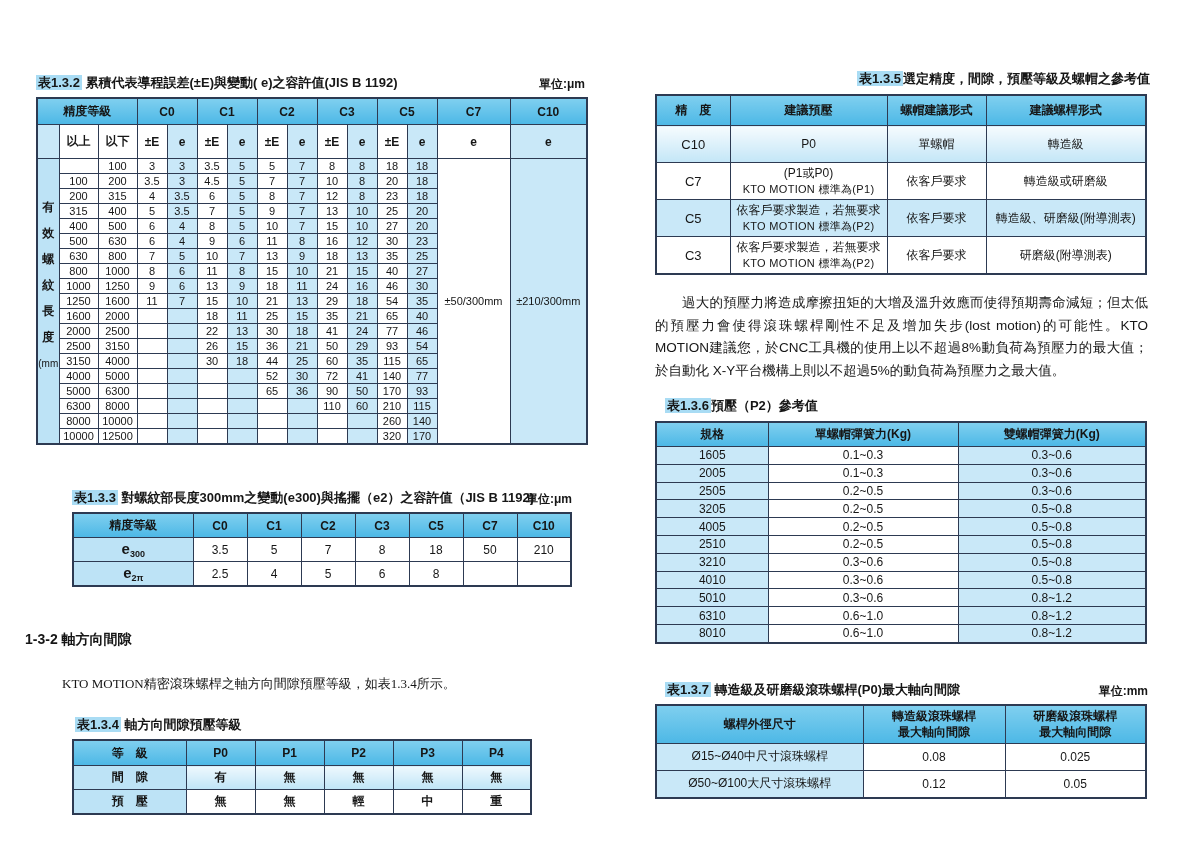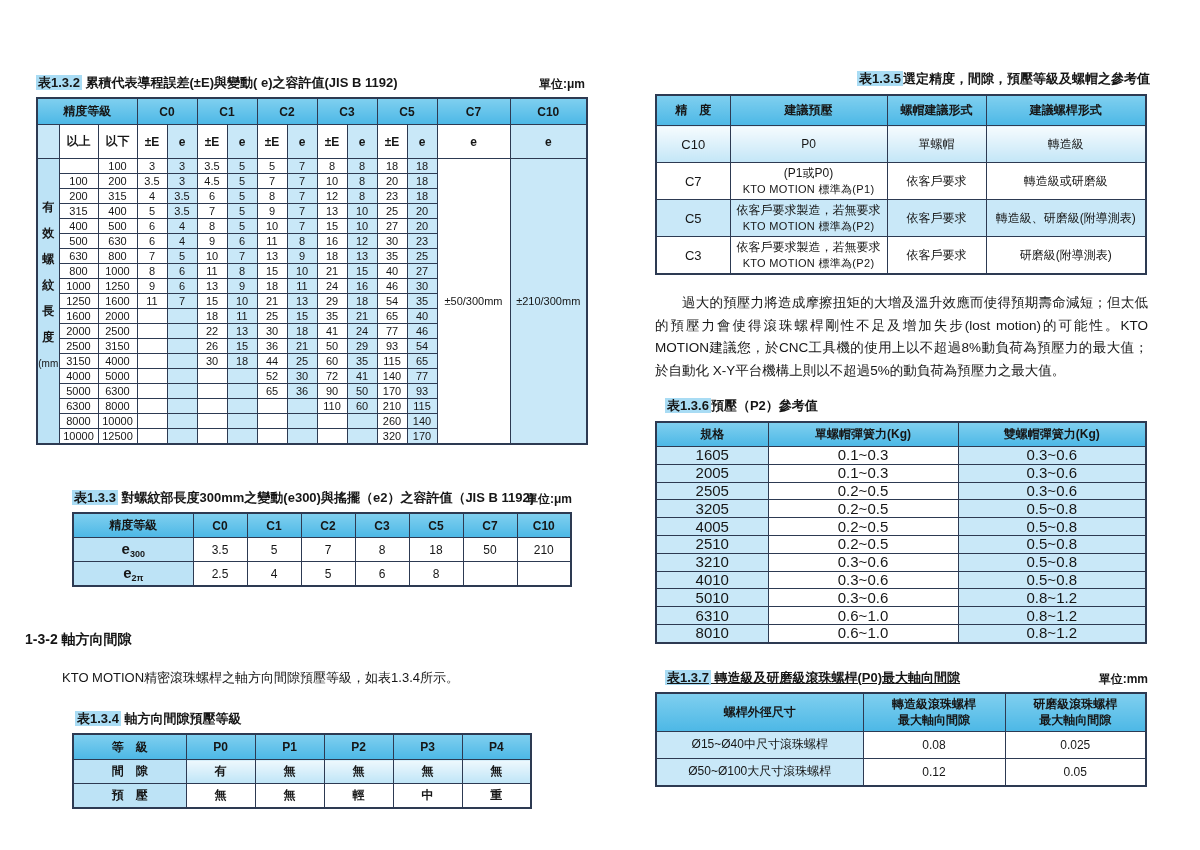--- a/index.html
+++ b/index.html
@@ -67,21 +67,21 @@
   
   .para{font-size:13.5px;line-height:22.5px;text-align:justify;
         text-indent:2em;width:493px;}
 
   #t135 th.hdr{height:29px;}
   #t135 tbody td{height:36px;font-size:12px;white-space:normal;}
   #t135 td .ln2{font-size:11px;letter-spacing:.3px;}
   #t135 td.idc{font-size:13px;}
 
   #t136 th.hdr{height:23px;}
-  #t136 tbody td{height:16.8px;font-size:15px;line-height:16px;}
+  #t136 tbody td{height:16.8px;font-size:12px;line-height:16px;}
 
   #t137 th.hdr{height:37px;line-height:16px;}
   #t137 tbody td{height:26px;font-size:12px;}
 </style>
 </head>
 <body>
 
 <div id="leftcol" class="col">
   <div class="ttl" style="margin:66px 15px 0 11px;">
     <span class="tag">表1.3.2</span><span> 累積代表導程誤差(±E)與變動( e)之容許值(JIS B 1192)</span>
@@ -462,21 +462,21 @@
           <td class="cw">5</td>
           <td class="cw">6</td>
           <td class="cw">8</td>
           <td class="cw"></td>
           <td class="cw"></td>
         </tr>
       </tbody>
     </table>
 
   <div class="sec-h" style="margin-top:44px;">1-3-2 軸方向間隙</div>
-  <div class="sec-b" style="margin-top:20px;">KTO MOTION精密滾珠螺桿之軸方向間隙預壓等級，如表1.3.4所示。</div>
+  <div class="sec-b" style="margin-top:26px;font-family:Liberation Serif, serif;">KTO MOTION精密滾珠螺桿之軸方向間隙預壓等級，如表1.3.4所示。</div>
 
   <div class="ttl" style="margin:23px 0 0 50px;">
     <span class="tag">表1.3.4</span><span> 軸方向間隙預壓等級</span>
   </div>
   <table id="t134" style="margin-top:6px;">
       <colgroup>
         <col style="width: 113px;">
         <col style="width: 69px;">
         <col style="width: 69px;">
         <col style="width: 69px;">
@@ -640,21 +640,21 @@
           <td class="cb">0.8~1.2</td>
         </tr>
         <tr>
           <td class="cb">8010</td>
           <td class="cw">0.6~1.0</td>
           <td class="cb">0.8~1.2</td>
         </tr>
       </tbody>
     </table>
 
-  <div class="ttl" style="margin:25px 0 0 10px;width:483px;text-decoration:underline;">
+  <div class="ttl" style="margin:37px 0 0 10px;width:483px;">
     <span class="tag">表1.3.7</span><span> 轉造級及研磨級滾珠螺桿(P0)最大軸向間隙</span>
     <span class="unit">單位:mm</span>
   </div>
   <table id="t137" style="margin-top:6px;padding-left:46px;">
       <colgroup>
         <col style="width: 207px;">
         <col style="width: 142px;">
         <col style="width: 141px;">
       </colgroup>
       <thead>

